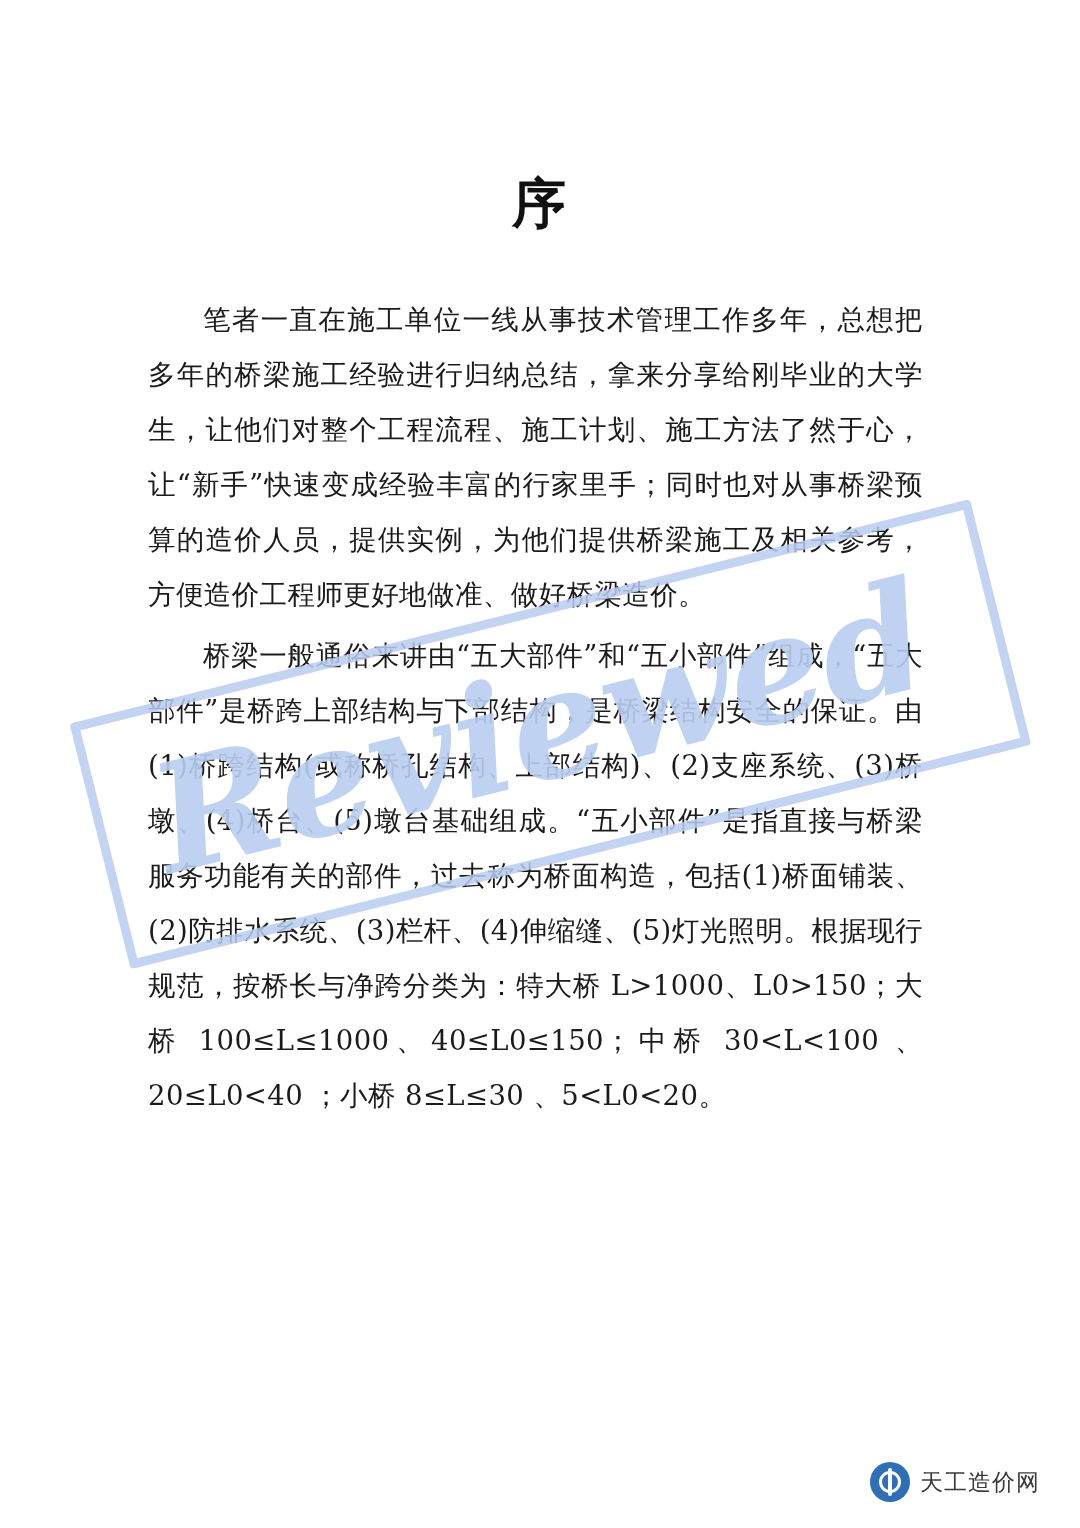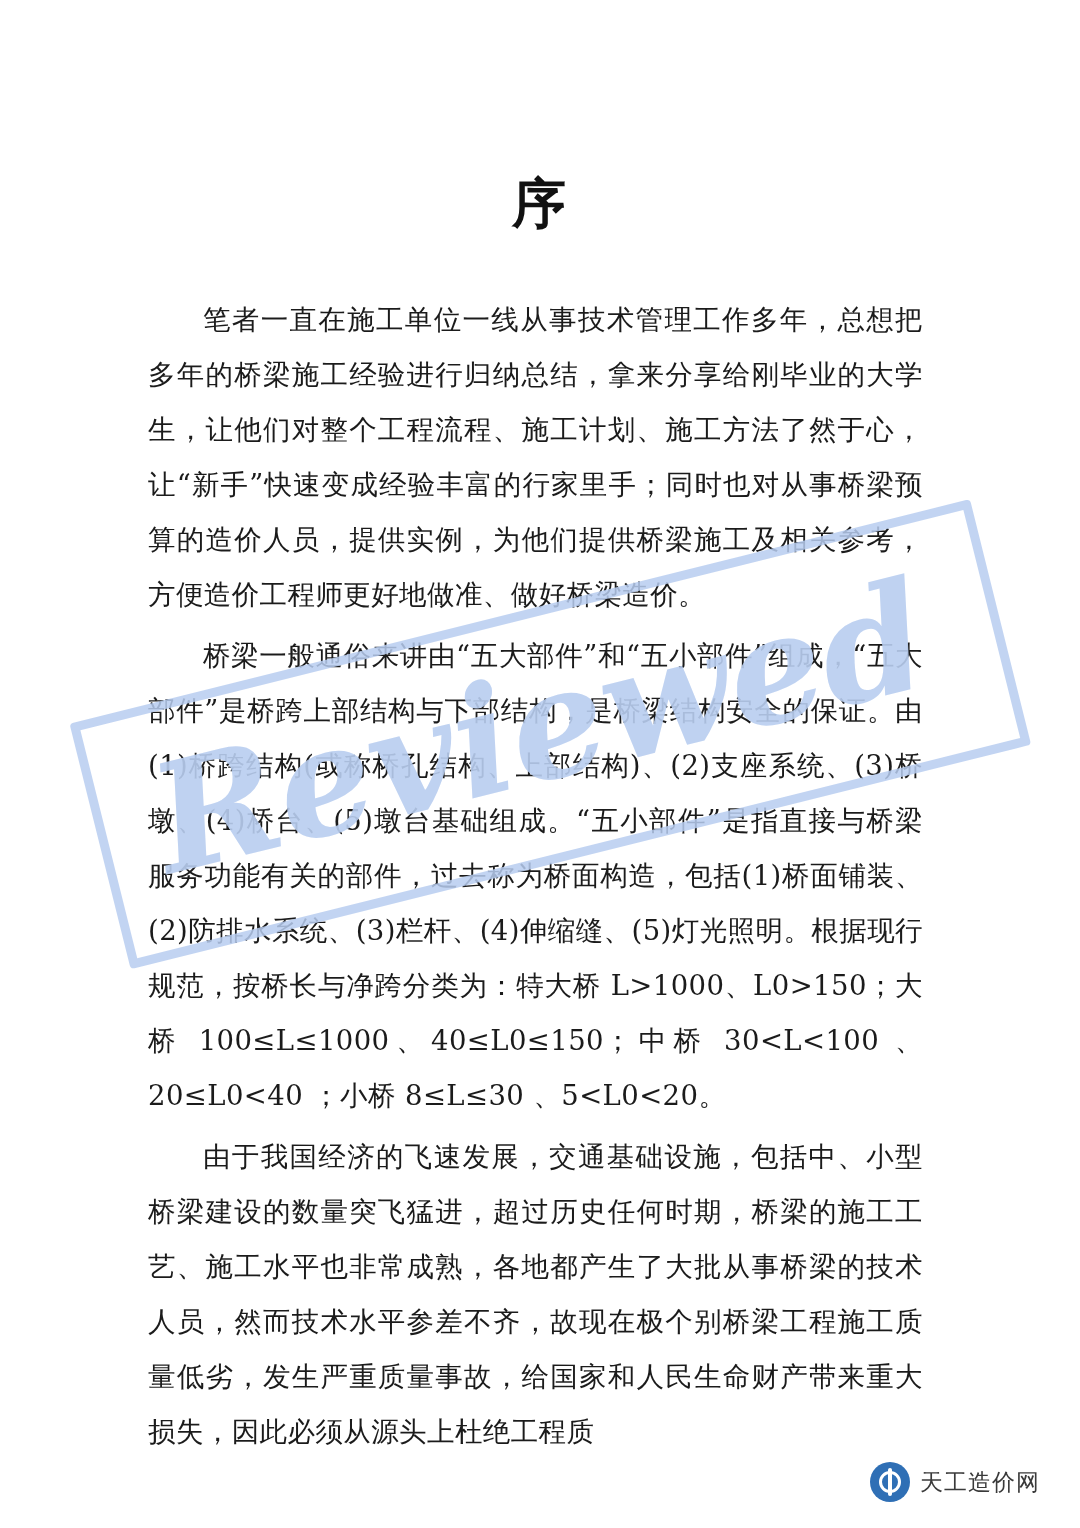--- a/index.html
+++ b/index.html
@@ -162,21 +162,20 @@
 
 <div id="page">
 
   <div class="doc">
 
     <div class="doc-title">序</div>
 
     <div class="doc-content">
       <p class="para">笔者一直在施工单位一线从事技术管理工作多年，总想把多年的桥梁施工经验进行归纳总结，拿来分享给刚毕业的大学生，让他们对整个工程流程、施工计划、施工方法了然于心，让“新手”快速变成经验丰富的行家里手；同时也对从事桥梁预算的造价人员，提供实例，为他们提供桥梁施工及相关参考，方便造价工程师更好地做准、做好桥梁造价。</p>
       <p class="para">桥梁一般通俗来讲由“五大部件”和“五小部件”组成，“五大部件”是桥跨上部结构与下部结构，是桥梁结构安全的保证。由(1)桥跨结构(或称桥孔结构、上部结构)、(2)支座系统、(3)桥墩、(4)桥台、(5)墩台基础组成。“五小部件”是指直接与桥梁服务功能有关的部件，过去称为桥面构造，包括(1)桥面铺装、(2)防排水系统、(3)栏杆、(4)伸缩缝、(5)灯光照明。根据现行规范，按桥长与净跨分类为：特大桥 L&gt;1000、L0&gt;150；大桥 100≤L≤1000、40≤L0≤150；中桥 30&lt;L&lt;100 、20≤L0&lt;40 ；小桥 8≤L≤30 、5&lt;L0&lt;20。</p>
-      <p class="para">由于我国经济的飞速发展，交通基础设施，包括中、小型桥梁建设的数量突飞猛进，超过历史任何时期，桥梁的施工工艺、施工水平也非常成熟，各地都产生了大批从事桥梁的技术人员，然而技术水平参差不齐，故现在极个别桥梁工程施工质量低劣，发生严重质量事故，给国家和人民生命财产带来重大损失，因此必须从源头上杜绝工程质</p>
     </div>
 
   </div>
 
   <div class="watermark">
     <div class="wm-inner">
       <div class="wm-box"></div>
       <div class="wm-text">Reviewed</div>
     </div>
   </div>

